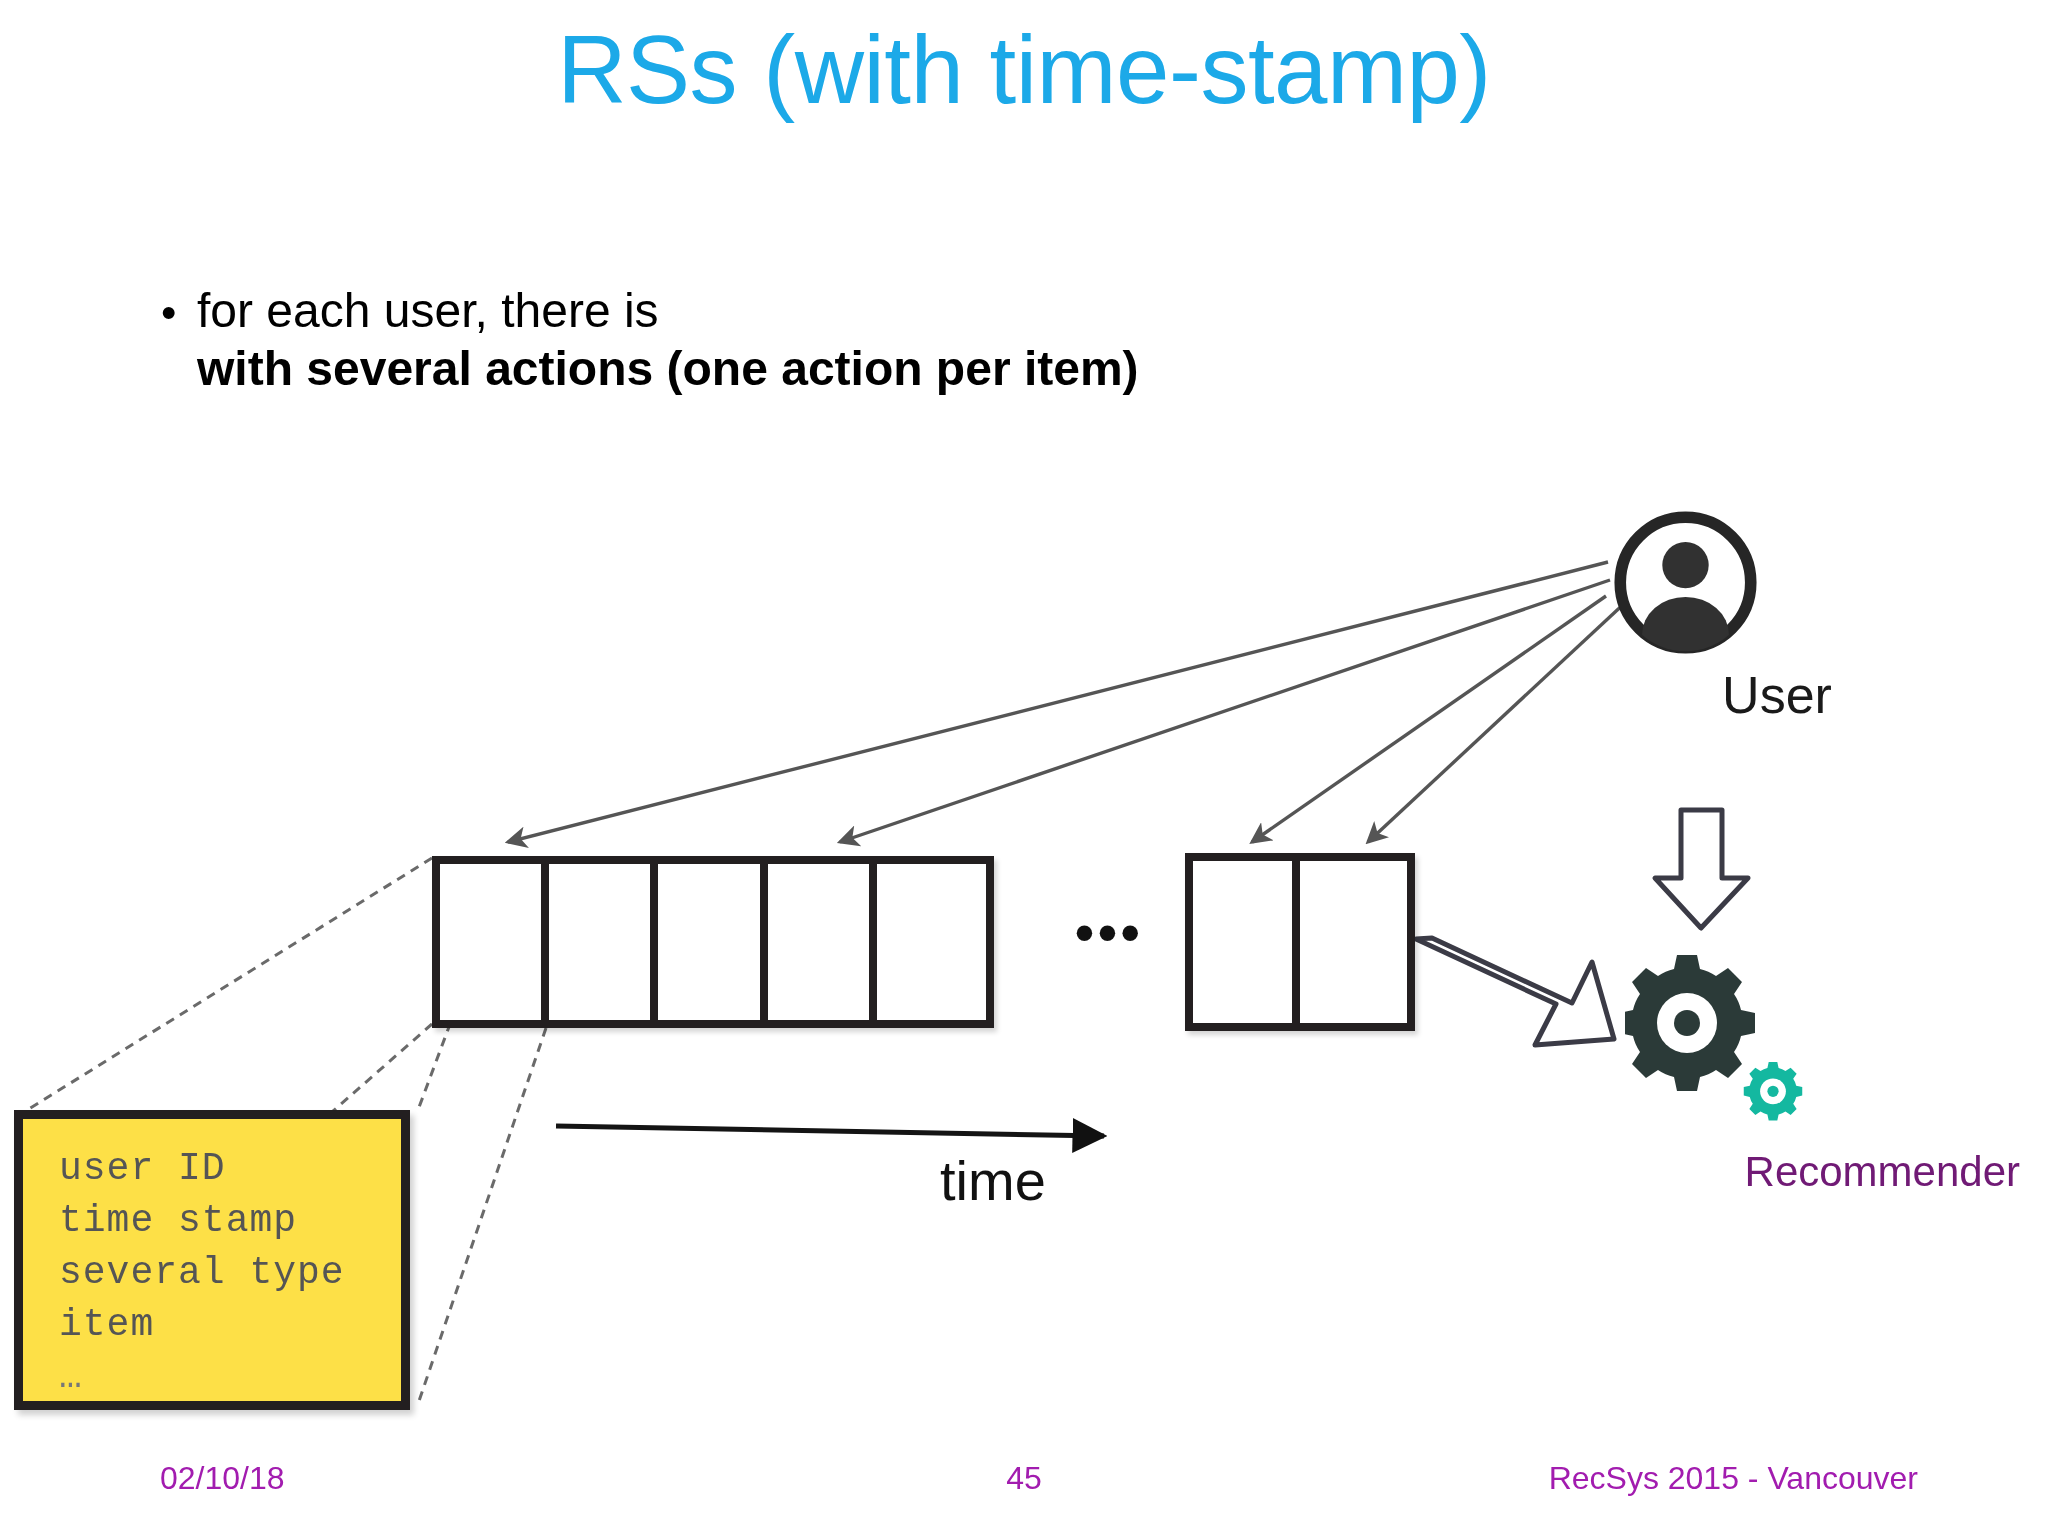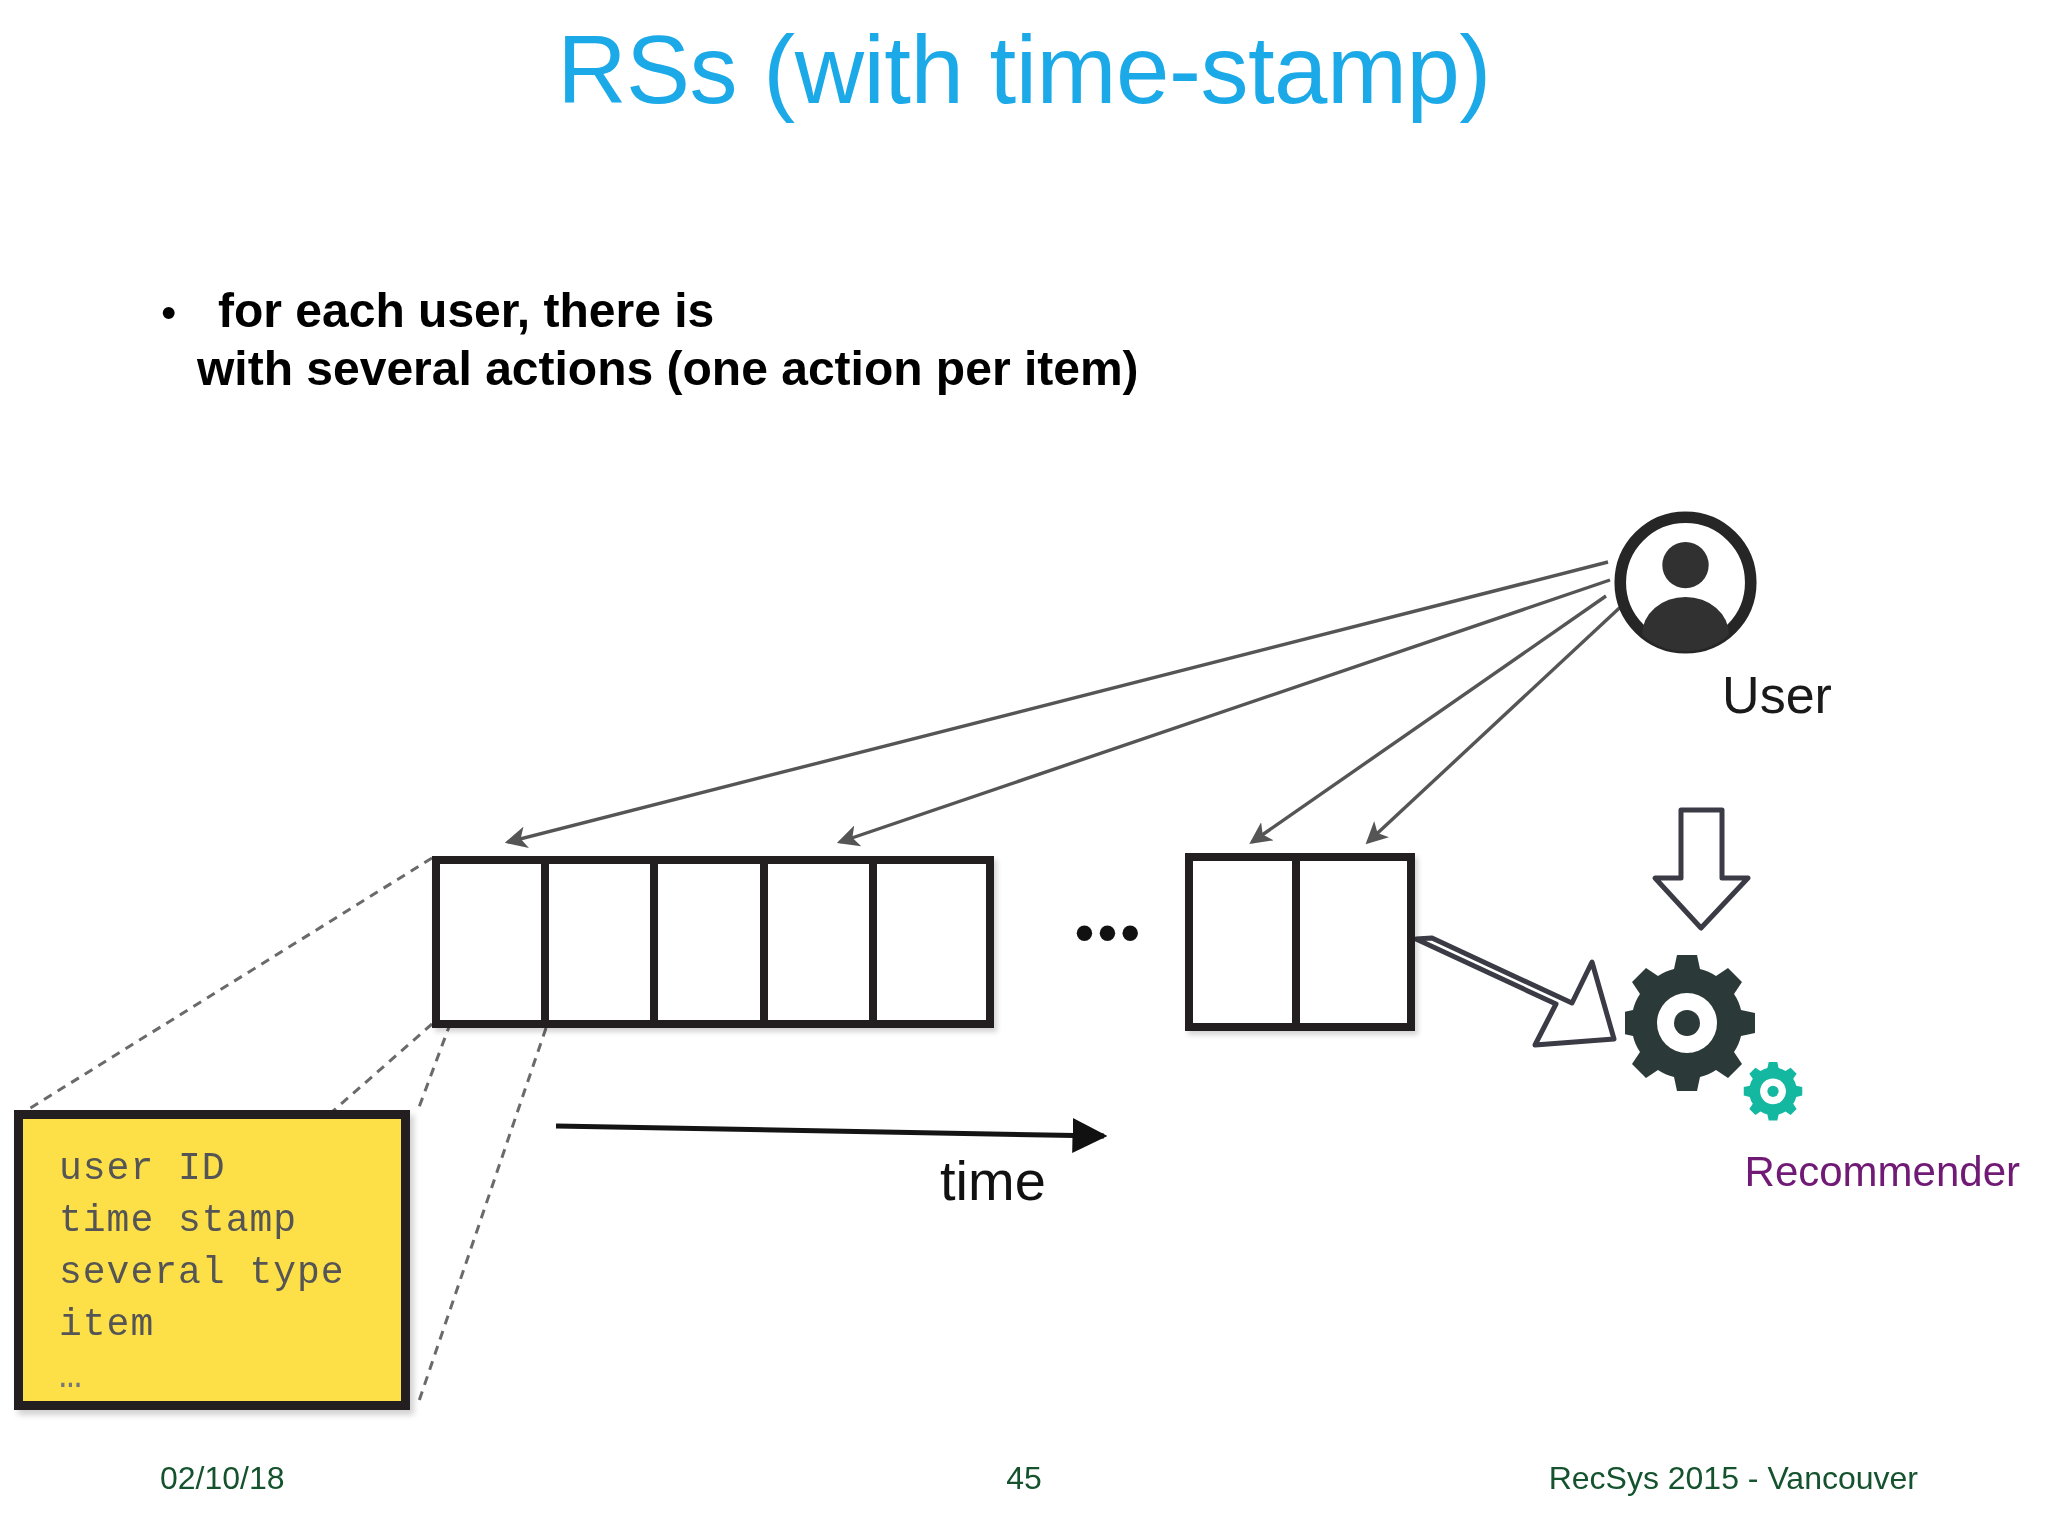--- a/index.html
+++ b/index.html
@@ -55,21 +55,21 @@
   }
   .bullet-lines {
     flex: 1 1 auto;
   }
   .body-line {
     font-size: 48px;
     line-height: 58px;
     color: #000;
     white-space: nowrap;
   }
-  .body-line.weight-regular { font-weight: 700; margin-left: 21px; }
+  .body-line.weight-regular { font-weight: 400; }
   .body-line.weight-bold { font-weight: 700; }
 
   
   #diagram {
     position: absolute;
     left: 0;
     top: 0;
     width: 2048px;
     height: 1536px;
     pointer-events: none;
@@ -201,21 +201,21 @@
   
   #footer {
     position: absolute;
     left: 0;
     bottom: 26px;
     width: 2048px;
     height: 50px;
   }
   .footer-text {
     position: absolute;
-    color: #14532d;
+    color: #a21caf;
     font-size: 32px;
     font-family: "Liberation Sans", sans-serif;
   }
   #footer-date { left: 160px; top: 0; }
   #footer-page { left: 0; top: 0; width: 2048px; text-align: center; }
   #footer-event { right: 130px; top: 0; }
 </style>
 </head>
 <body>
 

